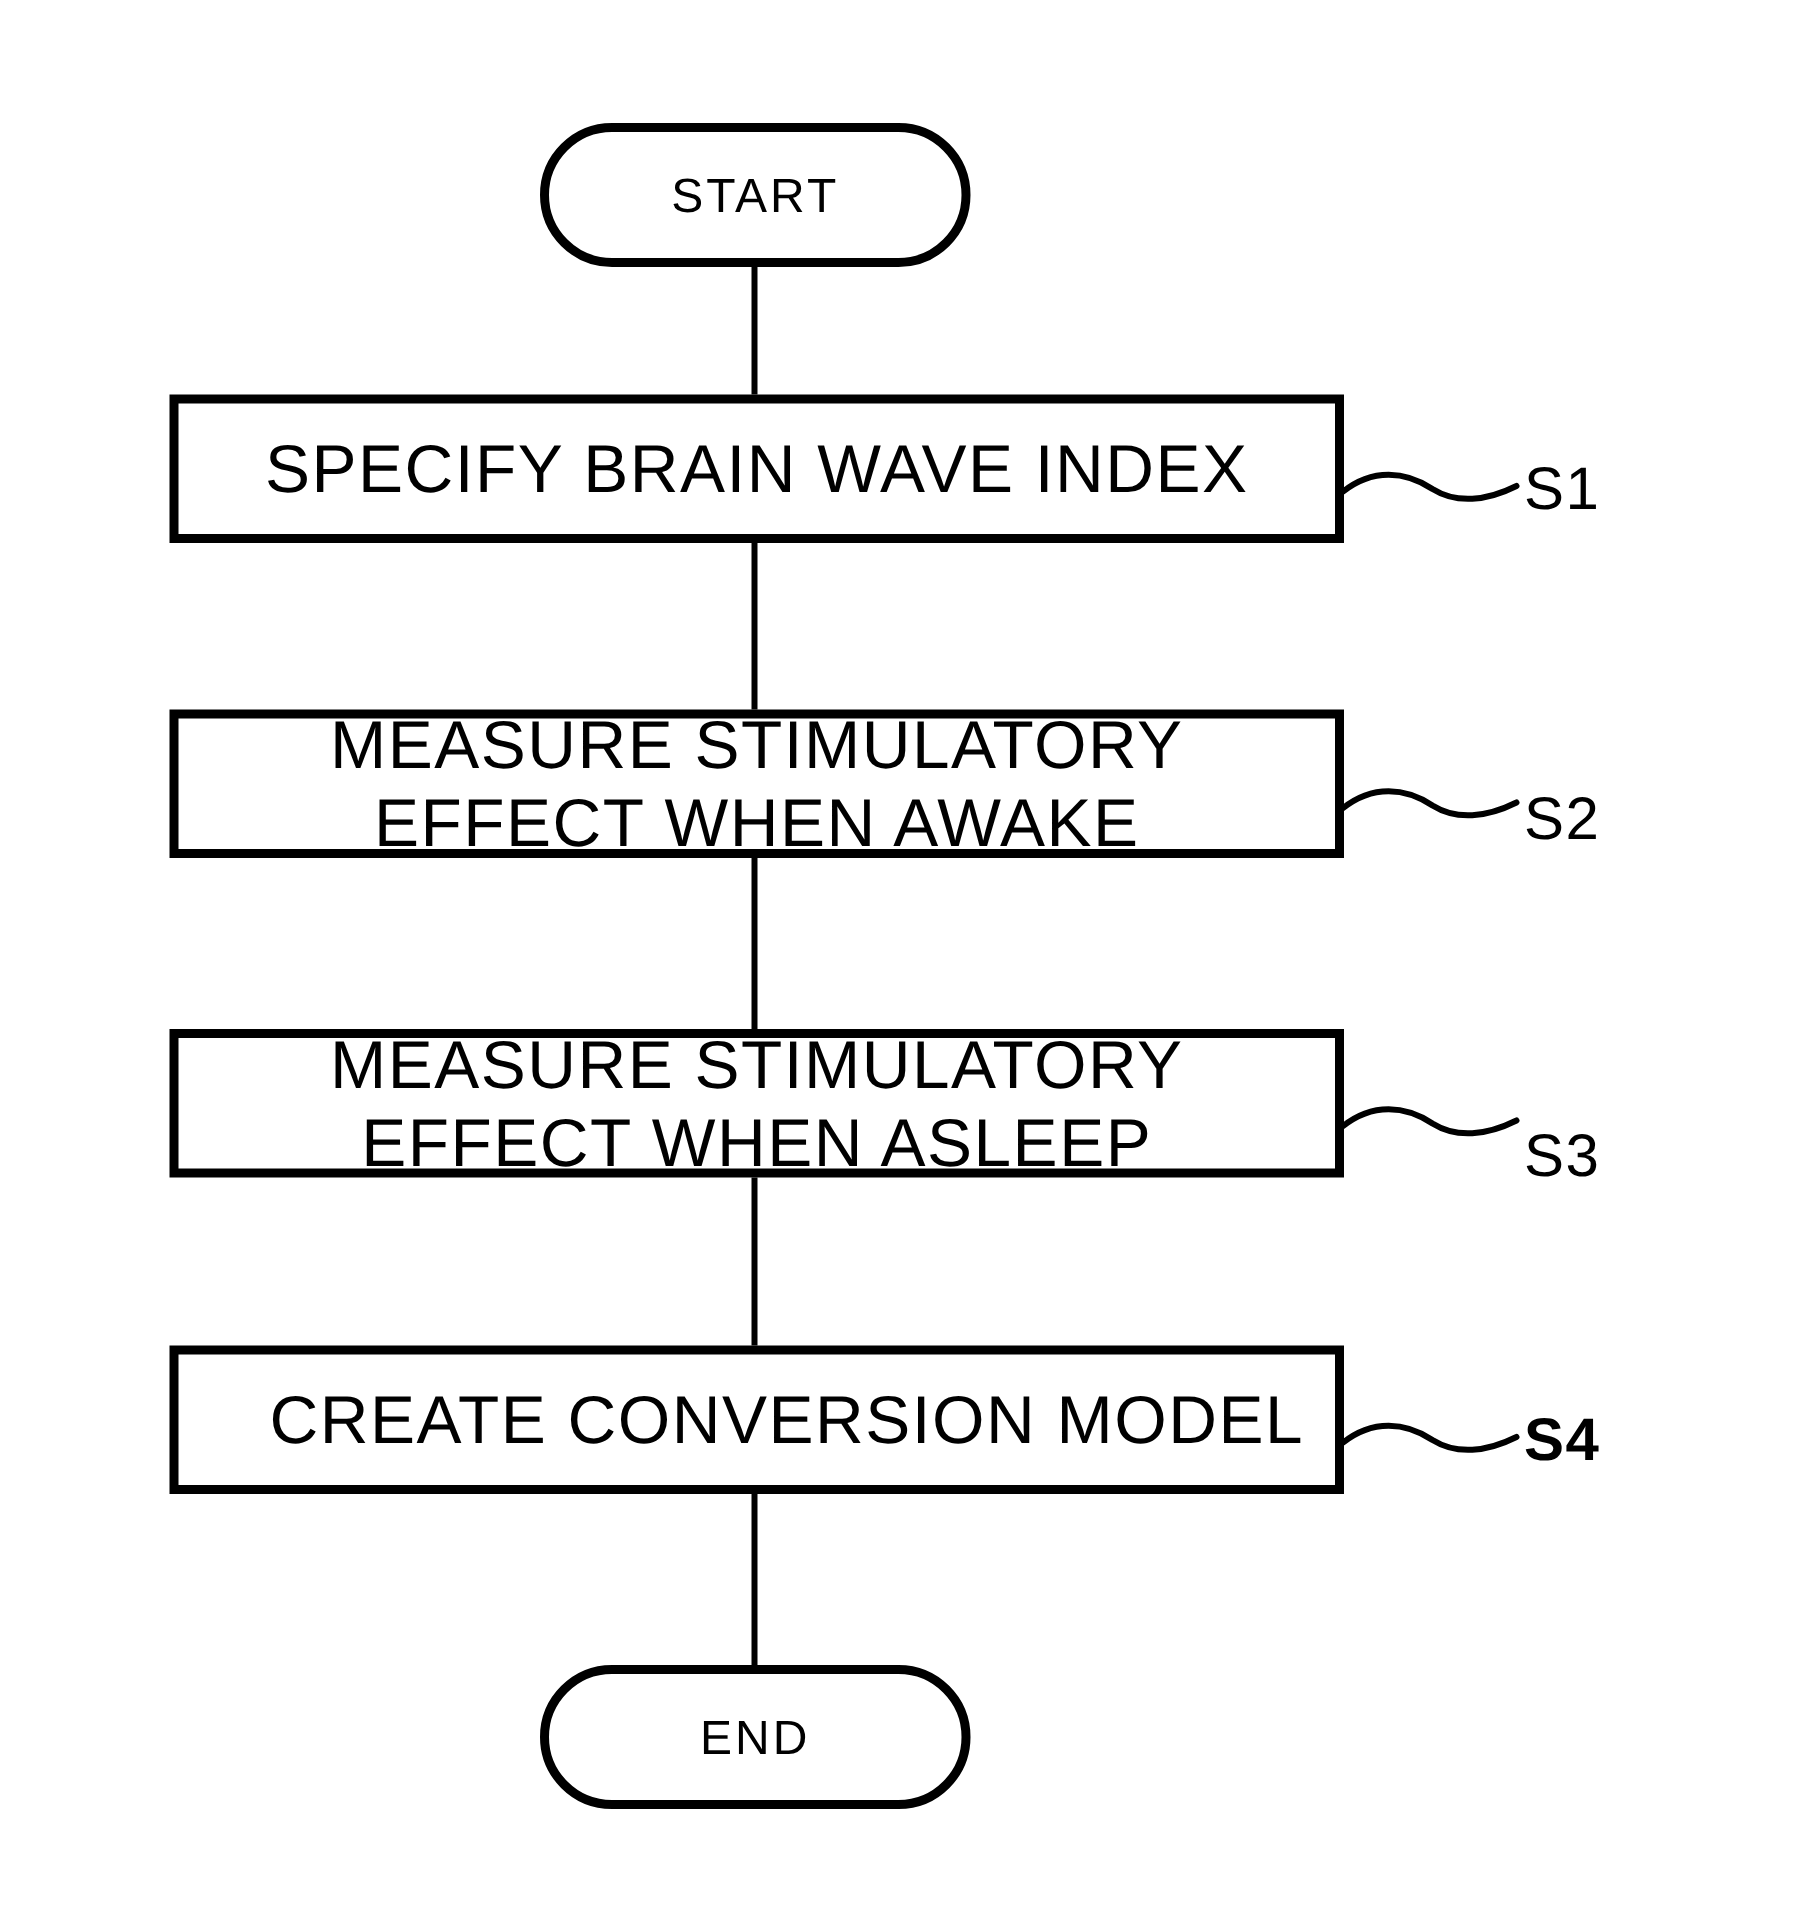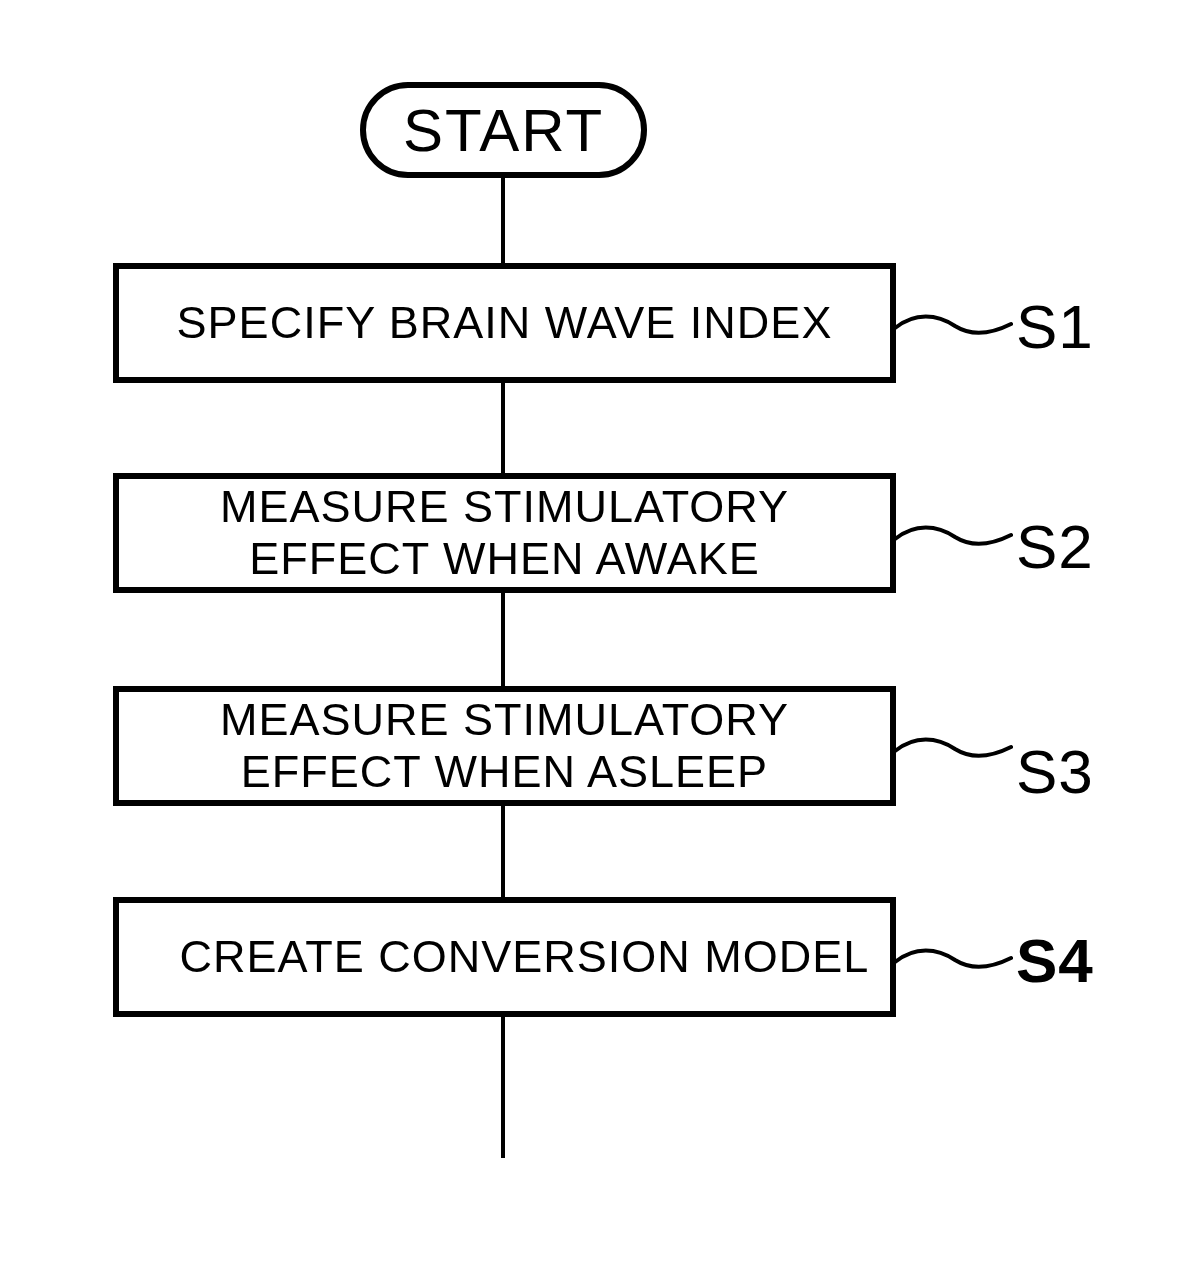--- a/index.html
+++ b/index.html
@@ -32,30 +32,30 @@
     width: 287px;
     height: 96px;
     box-sizing: border-box;
     border: 6px solid #000000;
     border-radius: 48px;
     background: #ffffff;
     z-index: 1;
     display: flex;
     align-items: center;
     justify-content: center;
-    font-size: 60px;
+    font-size: 32px;
     letter-spacing: 2px;
   }
   .terminator.start { top: 82px; }
   .terminator.end   { top: 1110px; }
   .process-box {
     position: absolute;
     left: 113px;
     width: 783px;
-    height: 120px;
+    height: 99px;
     box-sizing: border-box;
     border: 6px solid #000000;
     background: #ffffff;
     z-index: 1;
     display: flex;
     align-items: center;
     justify-content: center;
     text-align: center;
     font-size: 45px;
     line-height: 1.15;
@@ -78,21 +78,21 @@
   .row-2 .squiggle { top: 727px; }
   .row-3 .squiggle { top: 938px; }
   .step-tag {
     position: absolute;
     left: 1016px;
     width: 90px;
     height: 126px;
     z-index: 1;
     display: flex;
     align-items: center;
-    font-size: 62px;
+    font-size: 40px;
     letter-spacing: 1px;
   }
   .row-0 .step-tag { top: 263px; }
   .row-1 .step-tag { top: 483px; }
   .row-2 .step-tag { top: 708px; }
   .row-3 .step-tag { top: 897px; font-weight: bold; }
 </style>
 </head>
 <body>
 
@@ -129,14 +129,15 @@
   </div>
 
   <div class="row-3">
     <div class="process-box">CREATE CONVERSION MODEL</div>
     <svg class="squiggle" viewBox="0 0 122 44" xmlns="http://www.w3.org/2000/svg">
       <path d="M2 24 C 22 8, 44 10, 62 22 C 78 32, 98 30, 118 20" stroke="#000000" stroke-width="4" fill="none" stroke-linecap="round"></path>
     </svg>
     <div class="step-tag">S4</div>
   </div>
 
+  <div class="terminator end">END</div>
 
 </div>
 
 </body></html>

